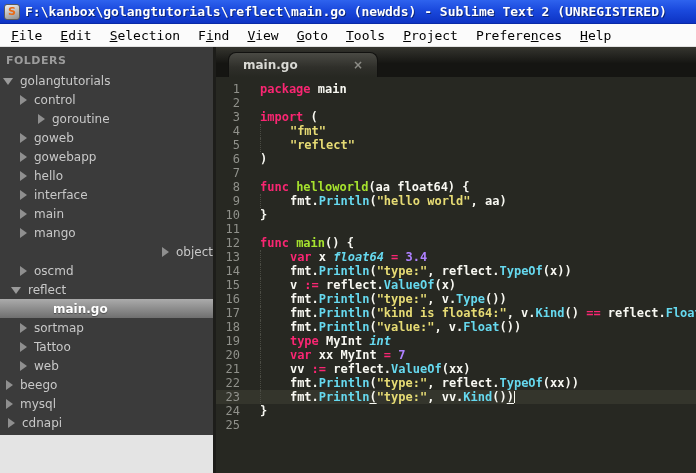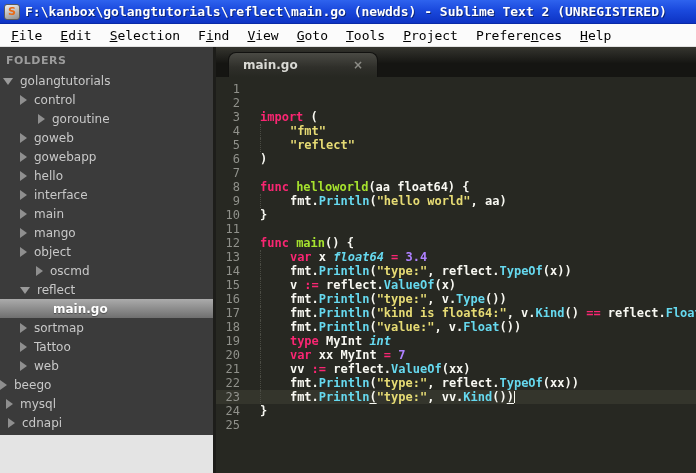--- a/index.html
+++ b/index.html
@@ -139,49 +139,49 @@
             <span>interface</span>
           </div>
           <div class="tree-row" style="padding-left: 20px;">
             <span class="tri collapsed"></span>
             <span>main</span>
           </div>
           <div class="tree-row" style="padding-left: 20px;">
             <span class="tri collapsed"></span>
             <span>mango</span>
           </div>
-          <div class="tree-row" style="padding-left: 20px;">
+          <div class="tree-row" style="padding-left: 20px; justify-content: flex-end;">
             <span class="tri collapsed"></span>
             <span>object</span>
           </div>
-          <div class="tree-row" style="padding-left: 36px;">
+          <div class="tree-row" style="padding-left: 20px;">
             <span class="tri collapsed"></span>
             <span>oscmd</span>
           </div>
-          <div class="tree-row" style="padding-left: 20px;">
+          <div class="tree-row" style="padding-left: 11px;">
             <span class="tri expanded"></span>
             <span>reflect</span>
           </div>
           <div class="tree-row selected" style="padding-left: 34px;">
             <span class="tri none"></span>
             <span>main.go</span>
           </div>
           <div class="tree-row" style="padding-left: 20px;">
             <span class="tri collapsed"></span>
             <span>sortmap</span>
           </div>
           <div class="tree-row" style="padding-left: 20px;">
             <span class="tri collapsed"></span>
             <span>Tattoo</span>
           </div>
           <div class="tree-row" style="padding-left: 20px;">
             <span class="tri collapsed"></span>
             <span>web</span>
           </div>
-          <div class="tree-row" style="">
+          <div class="tree-row" style="padding-left: 6px;">
             <span class="tri collapsed"></span>
             <span>beego</span>
           </div>
           <div class="tree-row" style="padding-left: 6px;">
             <span class="tri collapsed"></span>
             <span>mysql</span>
           </div>
           <div class="tree-row" style="padding-left: 8px;">
             <span class="tri collapsed"></span>
             <span>cdnapi</span>
@@ -191,21 +191,21 @@
   </div>
 
   <div class="editor-col">
     <div class="tabbar">
       <div class="tab">
         <span class="tab-label">main.go</span>
         <span class="tab-close">×</span>
       </div>
     </div>
     <div class="code" id="code">
-        <div class="code-row"><span class="gutter">1</span></div>
+        <div class="code-row"><span class="gutter">1</span><span class="line-text"><span class="tk-k">package</span><span class="tk-p"> main</span></span></div>
         <div class="code-row"><span class="gutter">2</span><span class="line-text"></span></div>
         <div class="code-row"><span class="gutter">3</span><span class="line-text"><span class="tk-k">import</span><span class="tk-p"> (</span></span></div>
         <div class="code-row"><span class="gutter">4</span><span class="line-text"><span class="ind">    </span><span class="tk-s">"fmt"</span></span></div>
         <div class="code-row"><span class="gutter">5</span><span class="line-text"><span class="ind">    </span><span class="tk-s">"reflect"</span></span></div>
         <div class="code-row"><span class="gutter">6</span><span class="line-text"><span class="tk-p">)</span></span></div>
         <div class="code-row"><span class="gutter">7</span><span class="line-text"></span></div>
         <div class="code-row"><span class="gutter">8</span><span class="line-text"><span class="tk-k">func</span><span class="tk-p"> </span><span class="tk-f">helloworld</span><span class="tk-p">(aa float64) {</span></span></div>
         <div class="code-row"><span class="gutter">9</span><span class="line-text"><span class="ind">    </span><span class="tk-p">fmt.</span><span class="tk-c">Println</span><span class="tk-p">(</span><span class="tk-s">"hello world"</span><span class="tk-p">, aa)</span></span></div>
         <div class="code-row"><span class="gutter">10</span><span class="line-text"><span class="tk-p">}</span></span></div>
         <div class="code-row"><span class="gutter">11</span><span class="line-text"></span></div>

